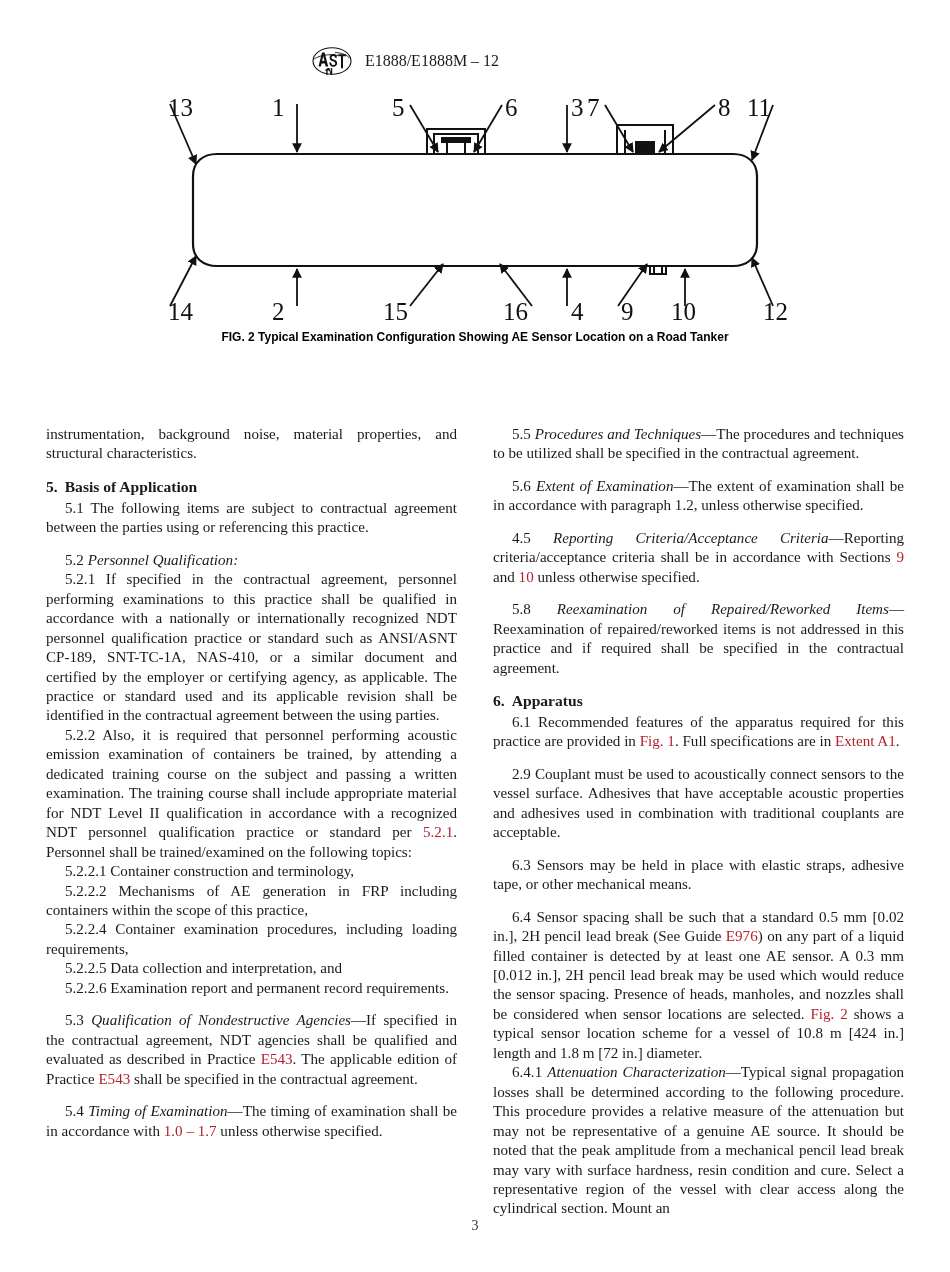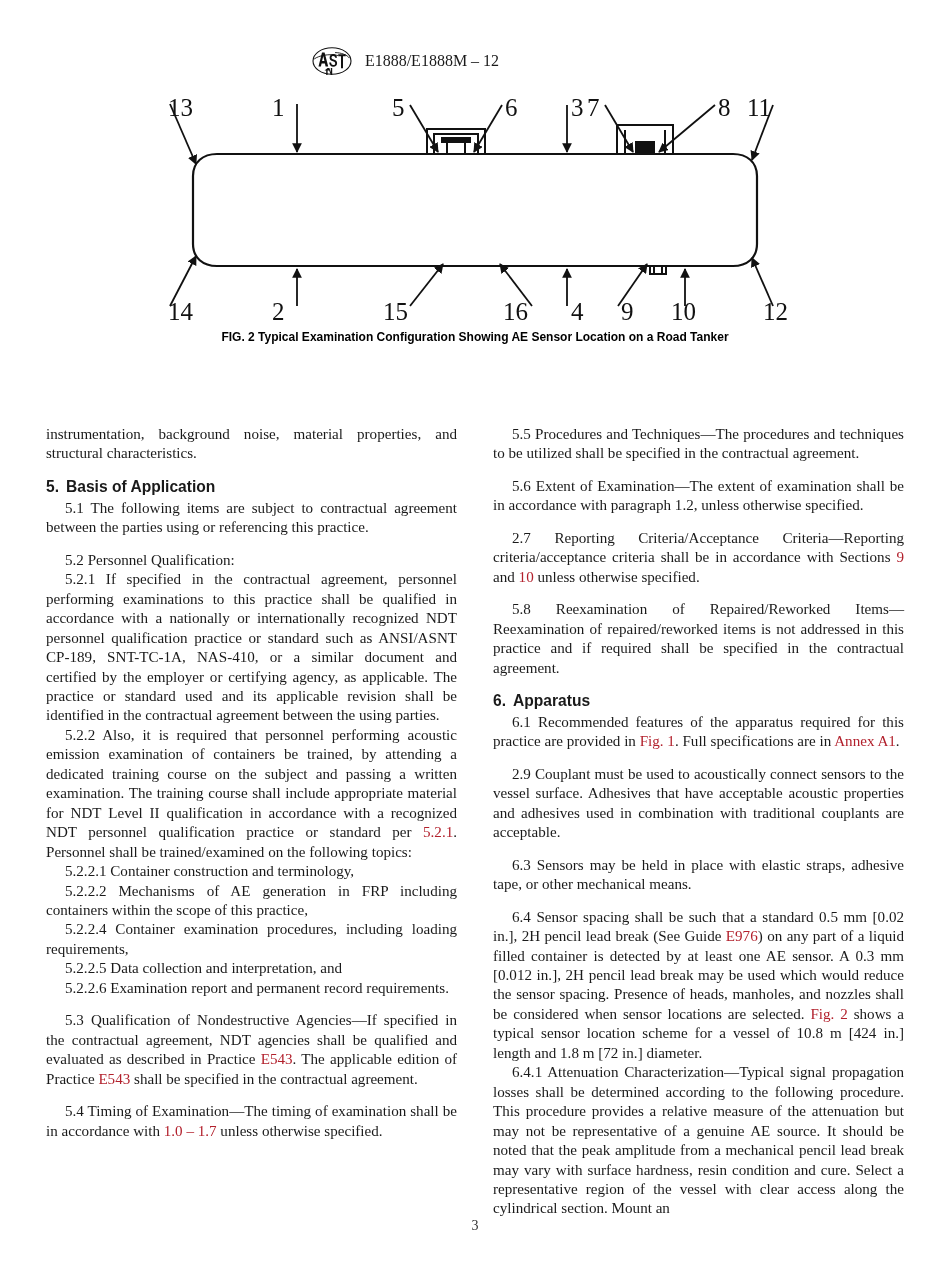--- a/index.html
+++ b/index.html
@@ -72,29 +72,29 @@
     line-height: 19.45px;
     text-align: justify;
     text-justify: inter-word;
     hyphens: none;
   }
   p.para.indent { text-indent: 19px; }
   p.para.gap-before { margin-top: 13px; }
 
   h2.section-head {
     margin: 13px 0 2px 0;
-    font-family: Liberation Sans, sans-serif;
+    font-family: Liberation Serif, serif;
     font-weight: bold;
     font-size: 15.6px;
     line-height: 20px;
     text-align: left;
   }
   h2.section-head .num { margin-right: 7px; }
 
-  .it { }
+  .it { font-style: italic; }
   .lnk { color: #b2202c; }
   .emdash { letter-spacing: 0; }
 
   
   .page-number {
     position: absolute;
     top: 1218px;
     left: 0;
     width: 950px;
     text-align: center;
@@ -261,29 +261,29 @@
     <p class="para indent gap-before"><span>5.4</span> <span class="it">Timing of Examination</span><span class="emdash">—</span><span>The timing of examination shall be in accordance with </span><span class="lnk">1.0 – 1.7</span><span> unless otherwise specified.</span></p>
 
   </div>
 
   <div class="col">
 
     <p class="para indent"><span>5.5</span> <span class="it">Procedures and Techniques</span><span class="emdash">—</span><span>The procedures and techniques to be utilized shall be specified in the contractual agreement.</span></p>
 
     <p class="para indent gap-before"><span>5.6</span> <span class="it">Extent of Examination</span><span class="emdash">—</span><span>The extent of examination shall be in accordance with paragraph 1.2, unless otherwise specified.</span></p>
 
-    <p class="para indent gap-before"><span>2.7</span> <span class="it">Reporting Criteria/Acceptance Criteria</span><span class="emdash">—</span><span>Reporting criteria/acceptance criteria shall be in accordance with Sections </span><span class="lnk">9</span><span> and </span><span class="lnk">10</span><span> unless otherwise specified.</span></p>
+    <p class="para indent gap-before"><span>4.5</span> <span class="it">Reporting Criteria/Acceptance Criteria</span><span class="emdash">—</span><span>Reporting criteria/acceptance criteria shall be in accordance with Sections </span><span class="lnk">9</span><span> and </span><span class="lnk">10</span><span> unless otherwise specified.</span></p>
 
     <p class="para indent gap-before"><span>5.8</span> <span class="it">Reexamination of Repaired/Reworked Items</span><span class="emdash">—</span><span>Reexamination of repaired/reworked items is not addressed in this practice and if required shall be specified in the contractual agreement.</span></p>
 
     <h2 class="section-head">
       <span class="num">6.</span><span>Apparatus</span>
     </h2>
 
-    <p class="para indent"><span>6.1 Recommended features of the apparatus required for this practice are provided in </span><span class="lnk">Fig. 1</span><span>. Full specifications are in </span><span class="lnk">Annex A1</span><span>.</span></p>
+    <p class="para indent"><span>6.1 Recommended features of the apparatus required for this practice are provided in </span><span class="lnk">Fig. 1</span><span>. Full specifications are in </span><span class="lnk">Extent A1</span><span>.</span></p>
 
     <p class="para indent gap-before">2.9 Couplant must be used to acoustically connect sensors to the vessel surface. Adhesives that have acceptable acoustic properties and adhesives used in combination with traditional couplants are acceptable.</p>
 
     <p class="para indent gap-before">6.3 Sensors may be held in place with elastic straps, adhesive tape, or other mechanical means.</p>
 
     <p class="para indent gap-before"><span>6.4 Sensor spacing shall be such that a standard 0.5 mm [0.02 in.], 2H pencil lead break (See Guide </span><span class="lnk">E976</span><span>) on any part of a liquid filled container is detected by at least one AE sensor. A 0.3 mm [0.012 in.], 2H pencil lead break may be used which would reduce the sensor spacing. Presence of heads, manholes, and nozzles shall be considered when sensor locations are selected. </span><span class="lnk">Fig. 2</span><span> shows a typical sensor location scheme for a vessel of 10.8 m [424 in.] length and 1.8 m [72 in.] diameter.</span></p>
 
     <p class="para indent"><span>6.4.1</span> <span class="it">Attenuation Characterization</span><span class="emdash">—</span><span>Typical signal propagation losses shall be determined according to the following procedure. This procedure provides a relative measure of the attenuation but may not be representative of a genuine AE source. It should be noted that the peak amplitude from a mechanical pencil lead break may vary with surface hardness, resin condition and cure. Select a representative region of the vessel with clear access along the cylindrical section. Mount an</span></p>
 
   </div>

